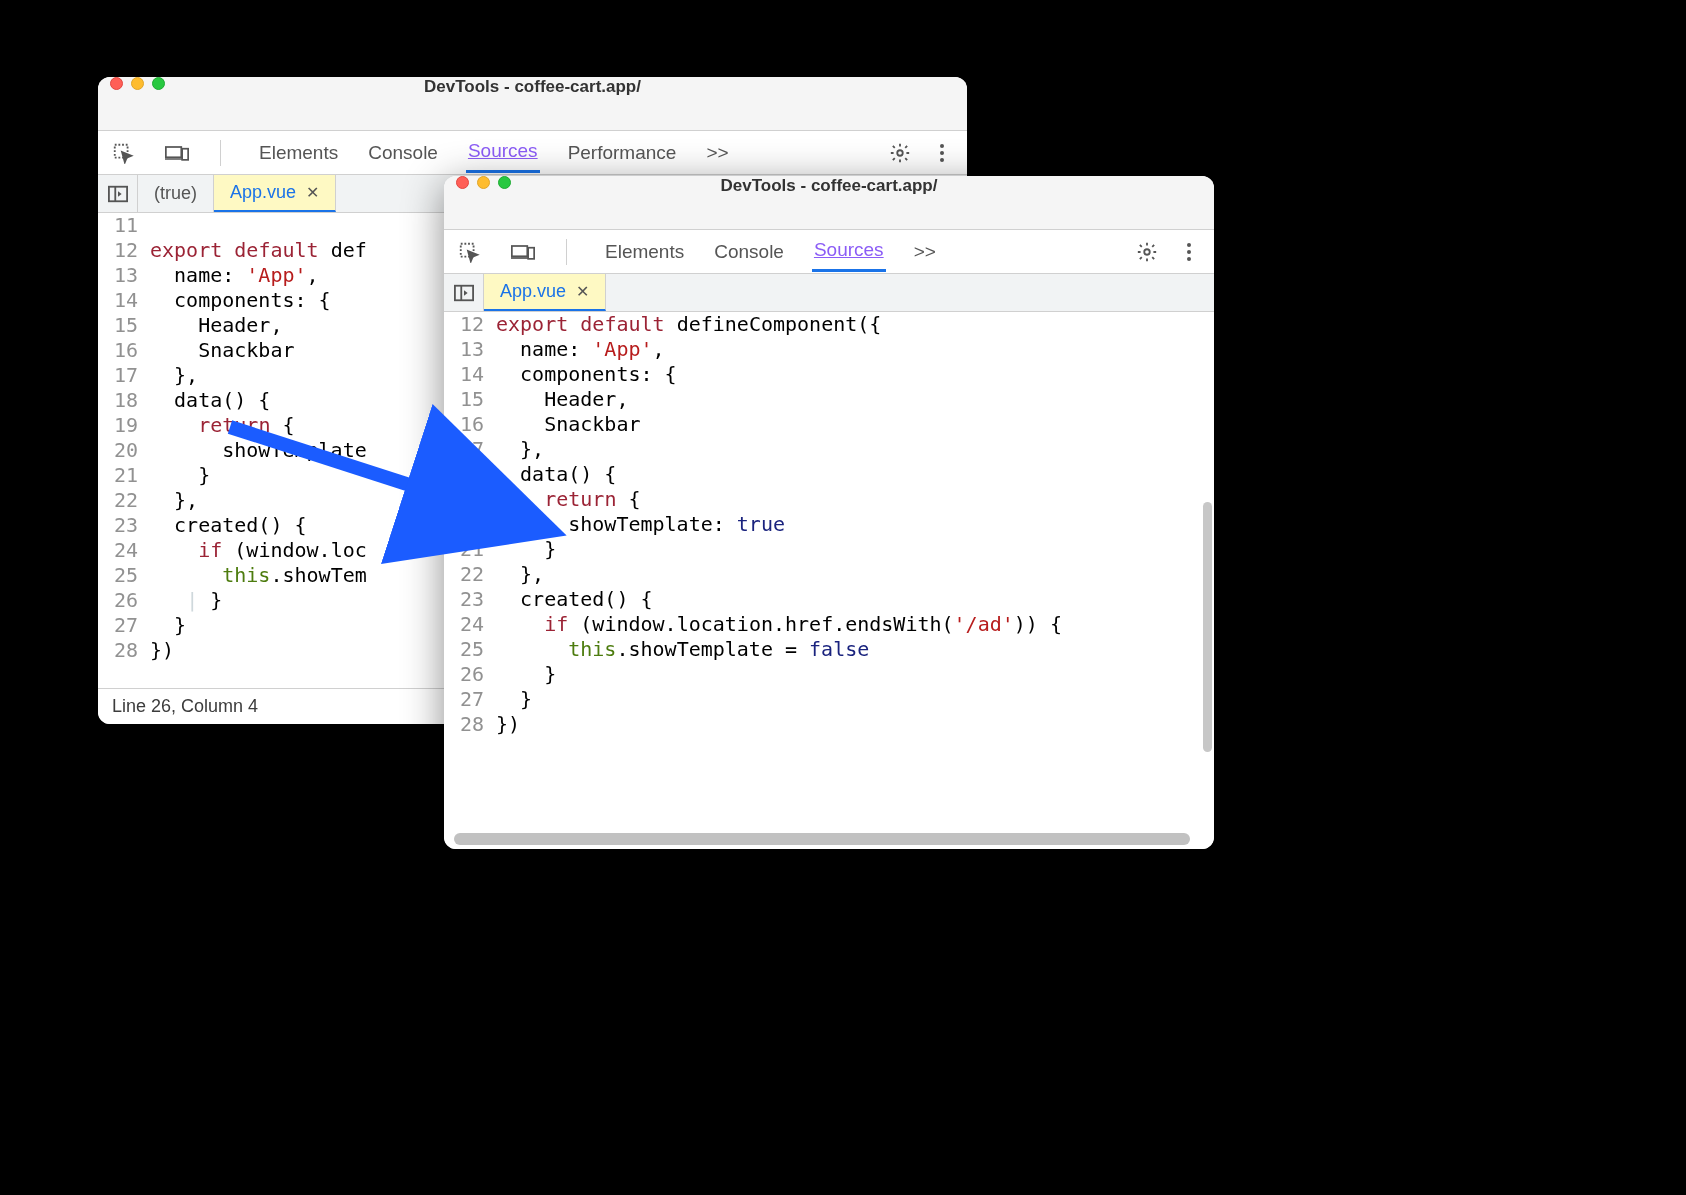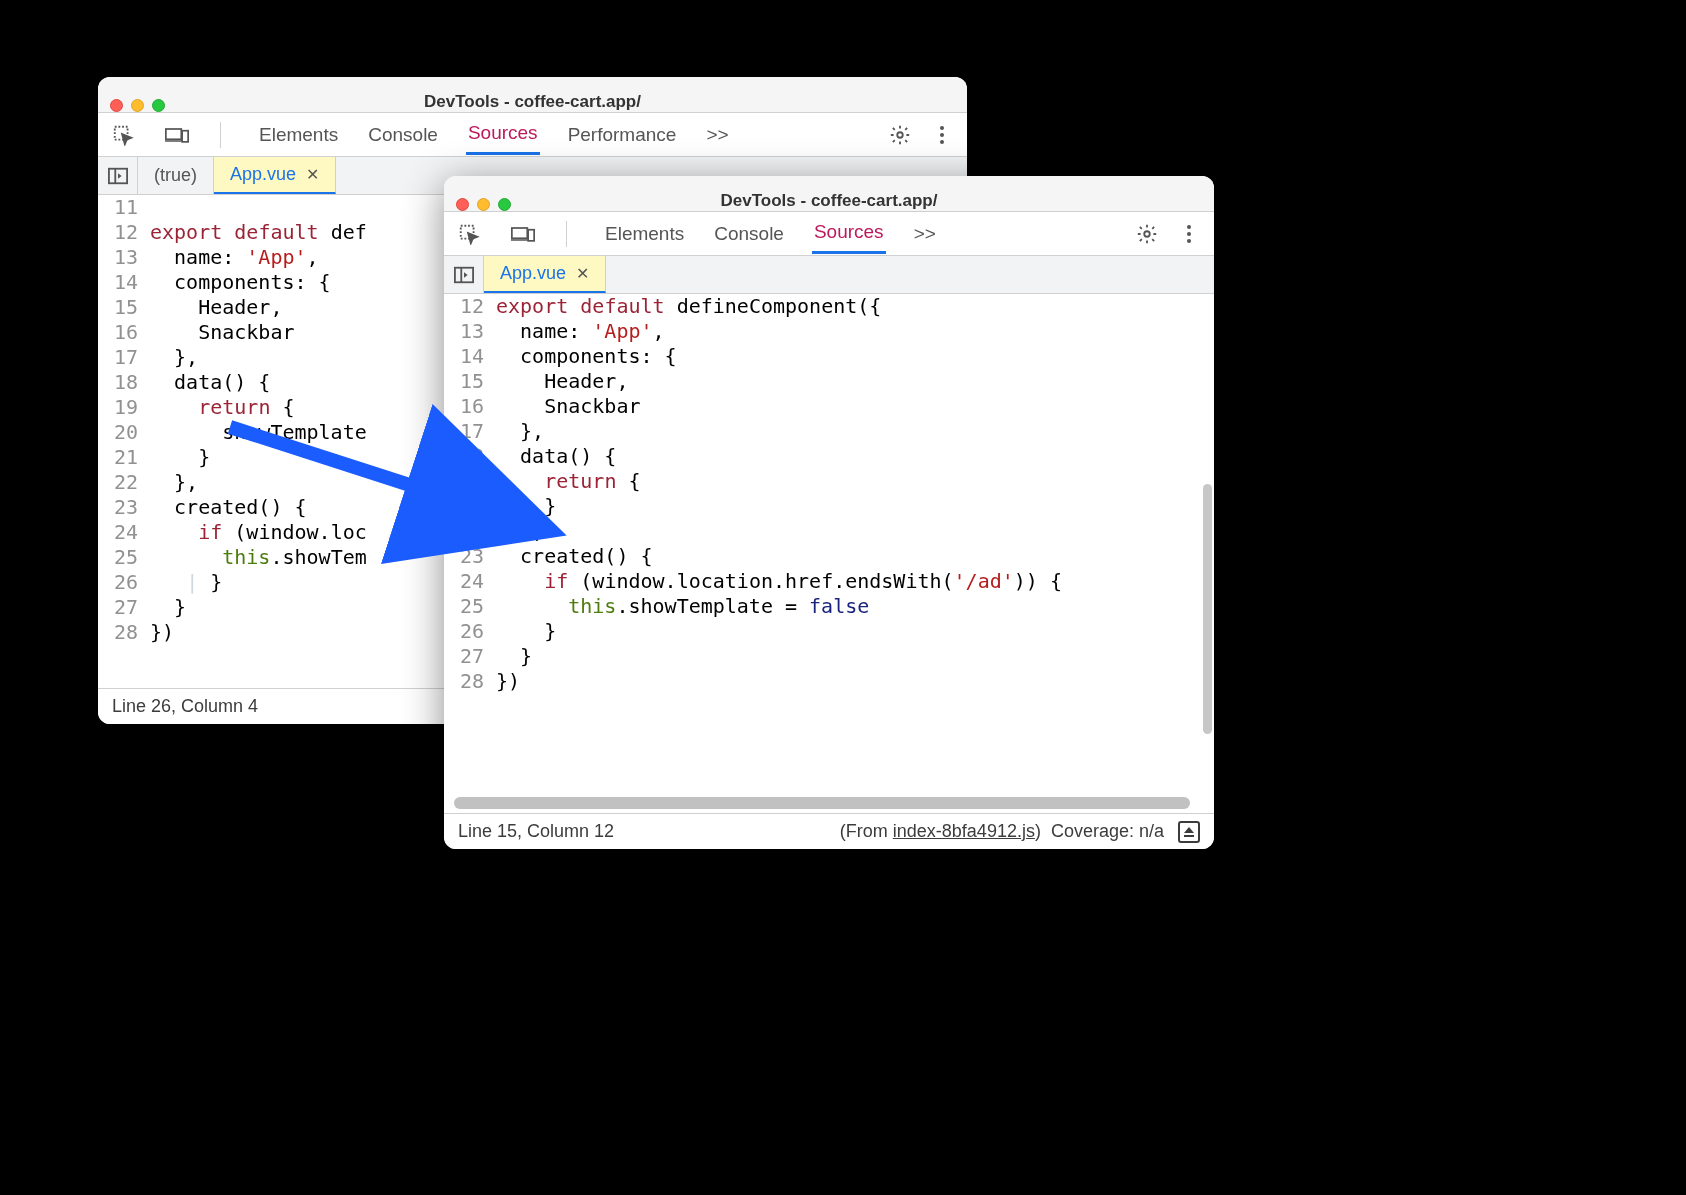--- a/index.html
+++ b/index.html
@@ -18,25 +18,25 @@
     box-shadow: 0 8px 40px rgba(0,0,0,0.45);
     overflow: hidden;
     display: flex;
     flex-direction: column;
   }
   .win1 { left: 98px;  top: 77px;  width: 869px; height: 647px; }
   .win2 { left: 444px; top: 176px; width: 770px; height: 673px; }
 
   
   .titlebar {
-    height: 36px;
+    height: 54px;
     background: #f5f5f5;
     border-bottom: 1px solid #d0d0d0;
     display: flex;
-    align-items: flex-end;
+    align-items: flex-start;
     padding: 0 12px;
     position: relative;
   }
   .traffic { display: flex; gap: 8px; align-items: center; }
   .tl-dot { width: 13px; height: 13px; border-radius: 50%; }
   .dot-close  { background: #ff5f57; border:1px solid #e14640; }
   .dot-min    { background: #febc2e; border:1px solid #e0a528; }
   .dot-max    { background: #28c840; border:1px solid #1faa33; }
   .title-text {
     position: absolute; left:0; right:0;
@@ -58,21 +58,21 @@
     background: #fff;
   }
   .toolbar .icon-btn {
     width: 34px; height: 34px;
     display:flex; align-items:center; justify-content:center;
     color:#555; border-radius:4px;
   }
   .toolbar .sep { width:1px; height:26px; background:#d0d0d0; margin:0 6px; }
   .panel-tabs { display:flex; gap: 26px; margin-left: 10px; align-items:center; flex:1; }
   .panel-tab { padding: 8px 2px; color:#555; }
-  .panel-tab.active { color:#be185d; border-bottom: 3px solid #1a73e8; }
+  .panel-tab.active { color:#8b5cf6; border-bottom: 3px solid #1a73e8; text-decoration: underline; }
   .toolbar-right { display:flex; align-items:center; gap:8px; margin-left:auto; }
 
   
   .tabstrip {
     height: 38px;
     border-bottom: 1px solid #d0d0d0;
     background: #f1f3f4;
     display:flex; align-items:stretch;
     font-size: 18px;
     color:#555;
@@ -308,47 +308,34 @@
   <div class="code-wrap">
     <div class="code-inner" id="code2">
         <div class="code-line"><div class="gutter">12</div><div class="code"><span class="kw">export</span> <span class="kw">default</span> defineComponent({</div></div>
         <div class="code-line"><div class="gutter">13</div><div class="code">  name: <span class="str">'App'</span>,</div></div>
         <div class="code-line"><div class="gutter">14</div><div class="code">  components: {</div></div>
         <div class="code-line"><div class="gutter">15</div><div class="code">    Header,</div></div>
         <div class="code-line"><div class="gutter">16</div><div class="code">    Snackbar</div></div>
         <div class="code-line"><div class="gutter">17</div><div class="code">  },</div></div>
         <div class="code-line"><div class="gutter">18</div><div class="code">  data() {</div></div>
         <div class="code-line"><div class="gutter">19</div><div class="code">    <span class="kw">return</span> {</div></div>
+        <div class="code-line"><div class="gutter">20</div><div class="code">      showTemplate: <span class="kw2">true</span></div></div>
         <div class="code-line"><div class="gutter">21</div><div class="code">    }</div></div>
         <div class="code-line"><div class="gutter">22</div><div class="code">  },</div></div>
         <div class="code-line"><div class="gutter">23</div><div class="code">  created() {</div></div>
         <div class="code-line"><div class="gutter">24</div><div class="code">    <span class="kw">if</span> (window.location.href.endsWith(<span class="str">'/ad'</span>)) {</div></div>
         <div class="code-line"><div class="gutter">25</div><div class="code">      <span class="this">this</span>.showTemplate = <span class="kw2">false</span></div></div>
         <div class="code-line"><div class="gutter">26</div><div class="code">    }</div></div>
         <div class="code-line"><div class="gutter">27</div><div class="code">  }</div></div>
         <div class="code-line"><div class="gutter">28</div><div class="code">})</div></div>
       </div>
     <div class="vscroll"></div>
     <div class="hscroll"></div>
   </div>
 
-  <div class="statusbar">
-    <span>Line 15, Column 12</span>
-    <span class="spacer"></span>
-    <span>
-      <span>(From </span><span class="from-link">index-8bfa4912.js</span><span>)</span>
-    </span>
-    <span style="margin-left:10px">Coverage: n/a</span>
-    <span class="eject">
-      <svg width="12" height="12" viewBox="0 0 12 12" fill="#3c3c3c">
-          <path d="M6 1 L11 7 H1 Z"></path>
-          <rect x="1" y="9" width="10" height="2"></rect>
-        </svg>
-    </span>
-  </div>
 </div>
 
 <svg class="arrow-overlay">
   <defs>
     <marker id="ah" markerWidth="14" markerHeight="14" refX="10" refY="6" orient="auto">
       <path d="M0 0 L12 6 L0 12 Z" fill="#1b5cff"></path>
     </marker>
   </defs>
   <line x1="230" y1="427" x2="540" y2="527" stroke="#1b5cff" stroke-width="14" marker-end="url(#ah)"></line>
 </svg>

